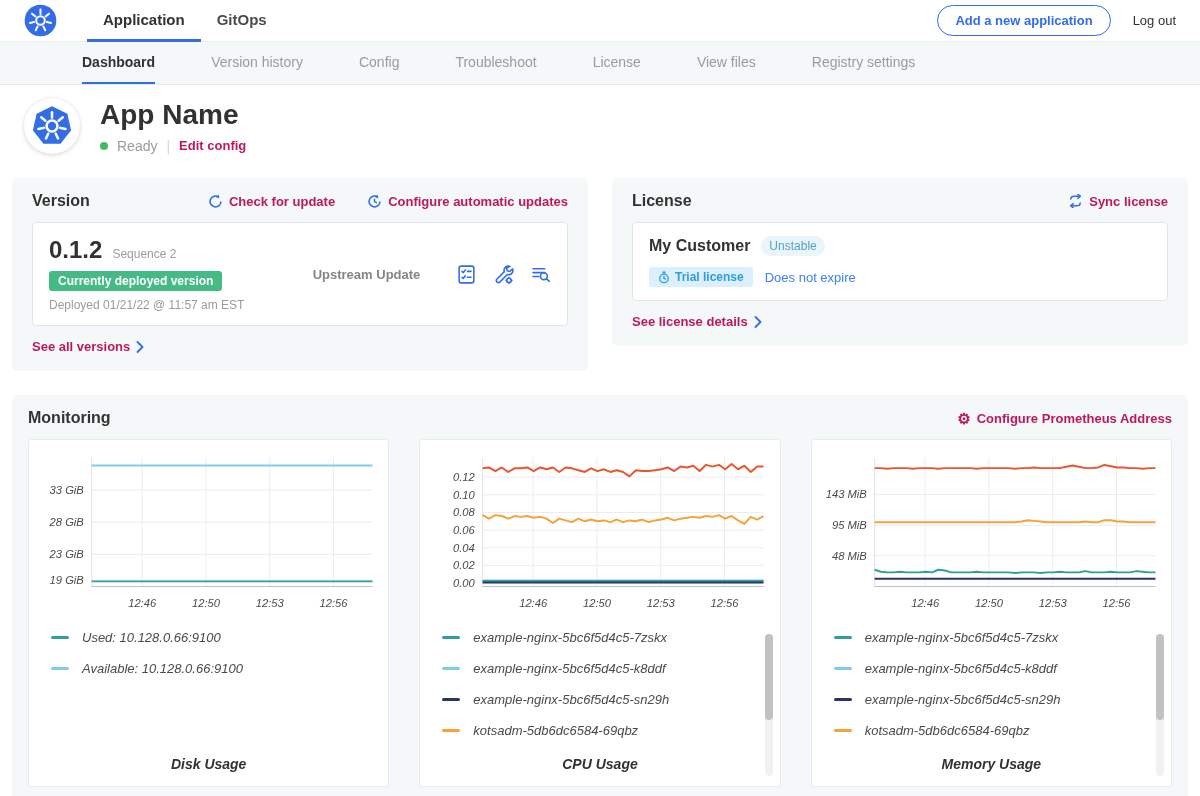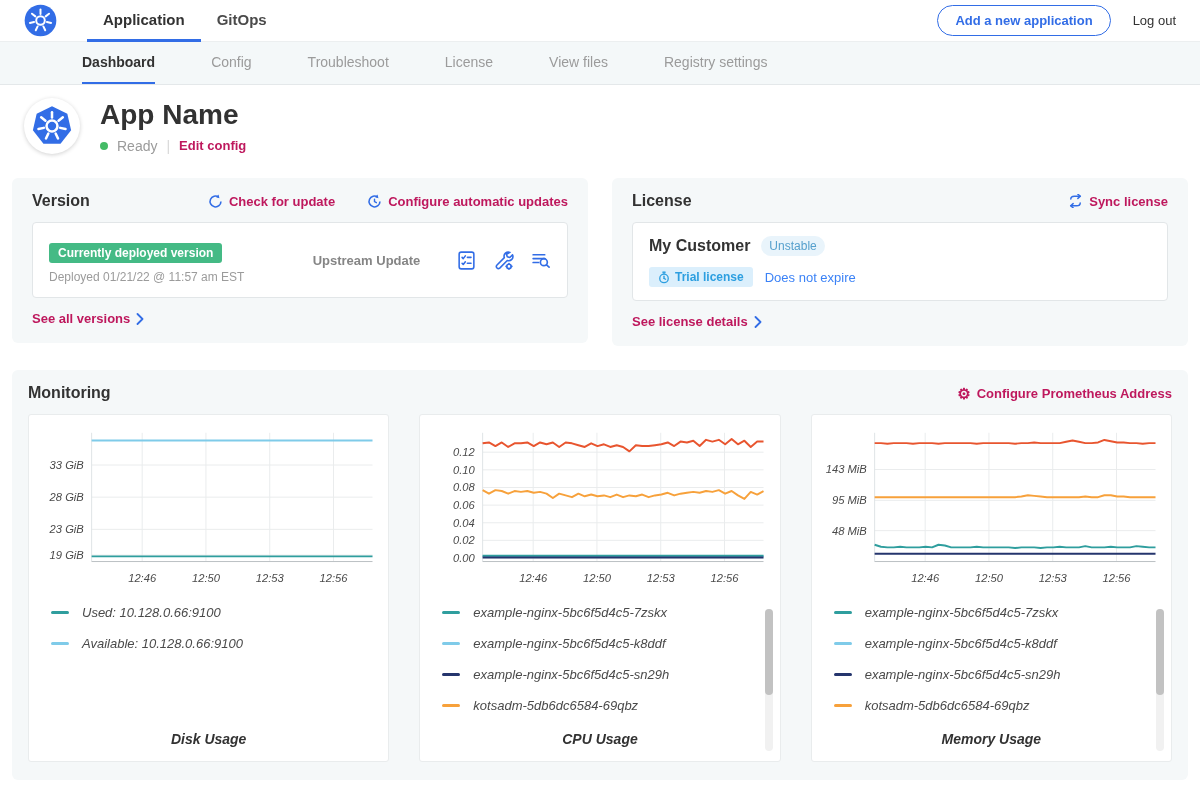--- a/index.html
+++ b/index.html
@@ -105,20 +105,21 @@
     <div class="top-tab active">Application</div>
     <div class="top-tab">GitOps</div>
   </nav>
   <div class="spacer"></div>
   <button class="add-btn">Add a new application</button>
   <div class="logout">Log out</div>
 </div>
 
 <div class="subnav">
   <div class="subtab active">Dashboard</div>
+  <div class="subtab">Version history</div>
   <div class="subtab">Config</div>
   <div class="subtab">Troubleshoot</div>
   <div class="subtab">License</div>
   <div class="subtab">View files</div>
   <div class="subtab">Registry settings</div>
 </div>
 
 <div class="app-header">
   <div class="app-icon">
     <svg width="42" height="42" viewBox="0 0 100 100">
@@ -165,20 +166,24 @@
             <polygon points="11.2,0.6 12.2,4.4 8.6,3.4" fill="#326de6"></polygon>
             <path d="M8 5.6 V8.2 L10 9.3" fill="none" stroke="#326de6" stroke-width="1.5" stroke-linecap="round"></path>
           </svg>
           <span>Configure automatic updates</span>
         </span>
       </div>
     </div>
 
     <div class="inner-box version-inner">
       <div class="v-left">
+        <div class="v-line">
+          <span class="v-num">0.1.2</span>
+          <span class="v-seq">Sequence 2</span>
+        </div>
         <span class="deployed-badge">Currently deployed version</span>
         <div class="deployed-at">Deployed 01/21/22 @ 11:57 am EST</div>
       </div>
       <div class="v-mid">Upstream Update</div>
       <div class="v-icons">
         <svg width="21" height="21" viewBox="0 0 20 20" fill="none" stroke="#326de6" stroke-width="1.5" stroke-linecap="round" stroke-linejoin="round">
           <rect x="3" y="2" width="14" height="16" rx="2"></rect>
           <polyline points="5.8,7 6.9,8.2 8.9,5.6"></polyline>
           <line x1="10.8" y1="7" x2="14.3" y2="7"></line>
           <polyline points="5.8,12.6 6.9,13.8 8.9,11.2"></polyline>

